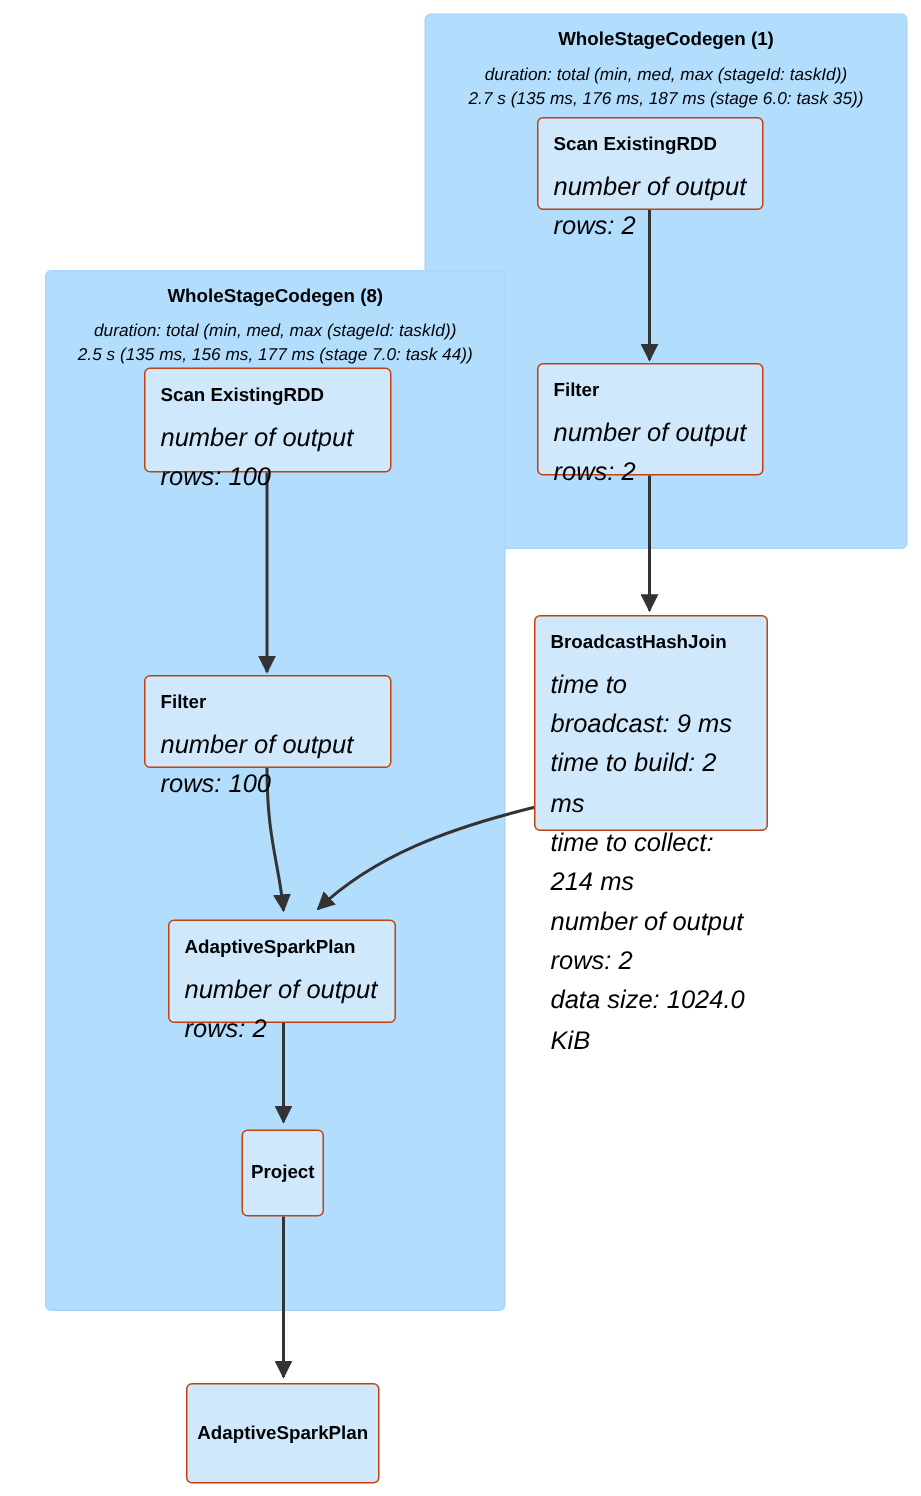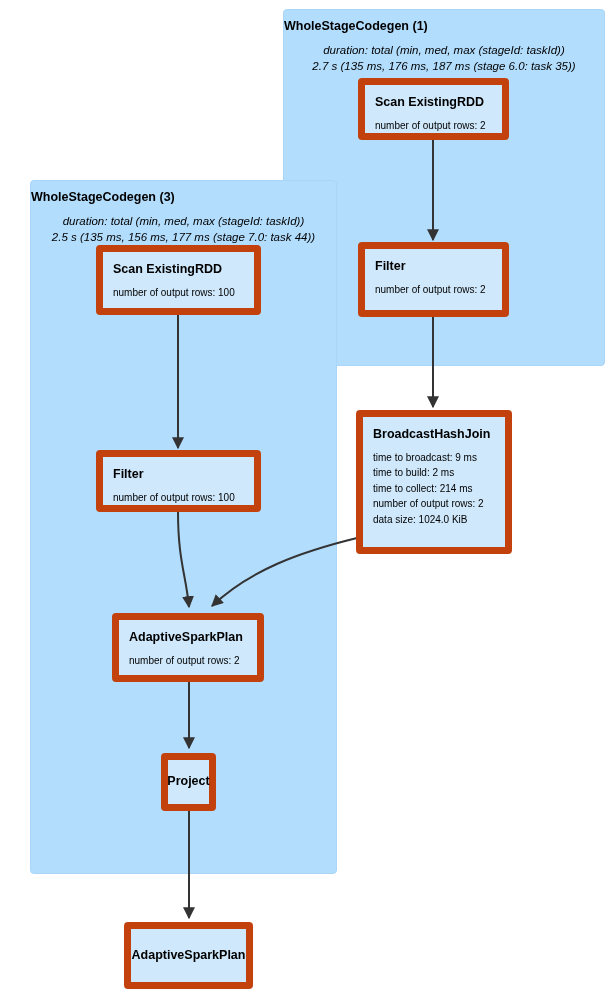--- a/index.html
+++ b/index.html
@@ -29,55 +29,56 @@
     pointer-events: none;
   }
   .cluster {
     position: absolute;
     background: #b3ddfd;
     border: 1px solid #a8d5f8;
     border-radius: 4px;
     box-sizing: border-box;
   }
   .cluster-title {
-    text-align: left;
+    text-align: center;
     font-weight: bold;
     font-size: 12.5px;
     padding-top: 8px;
     line-height: 1.4;
   }
   .cluster-sub {
     text-align: center;
     font-size: 11.5px;
     line-height: 1.45;
     padding-top: 6px;
     white-space: pre-line;
     font-style: italic;
   }
   .node {
     position: absolute;
     background: #cfe8fb;
-    border: 7px solid #c2410c;
+    border: 1px solid #c2410c;
     border-radius: 4px;
     box-sizing: border-box;
     padding: 9px 10px 10px 10px;
   }
   .node-title {
     font-weight: bold;
     font-size: 12.5px;
     line-height: 1.4;
     margin-bottom: 6px;
   }
   .node-title.only {
     margin-bottom: 0;
   }
   .node-metrics {
-    font-size: 10px;
+    font-size: 17px;
     line-height: 1.55;
     white-space: pre-line;
+    font-style: italic;
   }
   .node.centered {
     display: flex;
     align-items: center;
     justify-content: center;
     padding: 0;
   }
   .node.centered .node-title {
     margin-bottom: 0;
     text-align: center;
@@ -88,21 +89,21 @@
 
 <div id="canvas">
 
   <div class="cluster" style="left:283px; top:9px; width:322px; height:357px;">
     <div class="cluster-title">WholeStageCodegen (1)</div>
     <div class="cluster-sub">duration: total (min, med, max (stageId: taskId))
 2.7 s (135 ms, 176 ms, 187 ms (stage 6.0: task 35))</div>
   </div>
 
   <div class="cluster" style="left:30px; top:180px; width:307px; height:694px;">
-    <div class="cluster-title">WholeStageCodegen (3)</div>
+    <div class="cluster-title">WholeStageCodegen (8)</div>
     <div class="cluster-sub">duration: total (min, med, max (stageId: taskId))
 2.5 s (135 ms, 156 ms, 177 ms (stage 7.0: task 44))</div>
   </div>
 
   <svg class="edges" viewBox="0 0 614 997">
     <defs>
       <marker id="arrow" viewBox="0 0 10 10" refX="9" refY="5" markerWidth="6" markerHeight="6" orient="auto-start-reverse">
         <path d="M 0 0 L 10 5 L 0 10 z" fill="#333333"></path>
       </marker>
     </defs>

